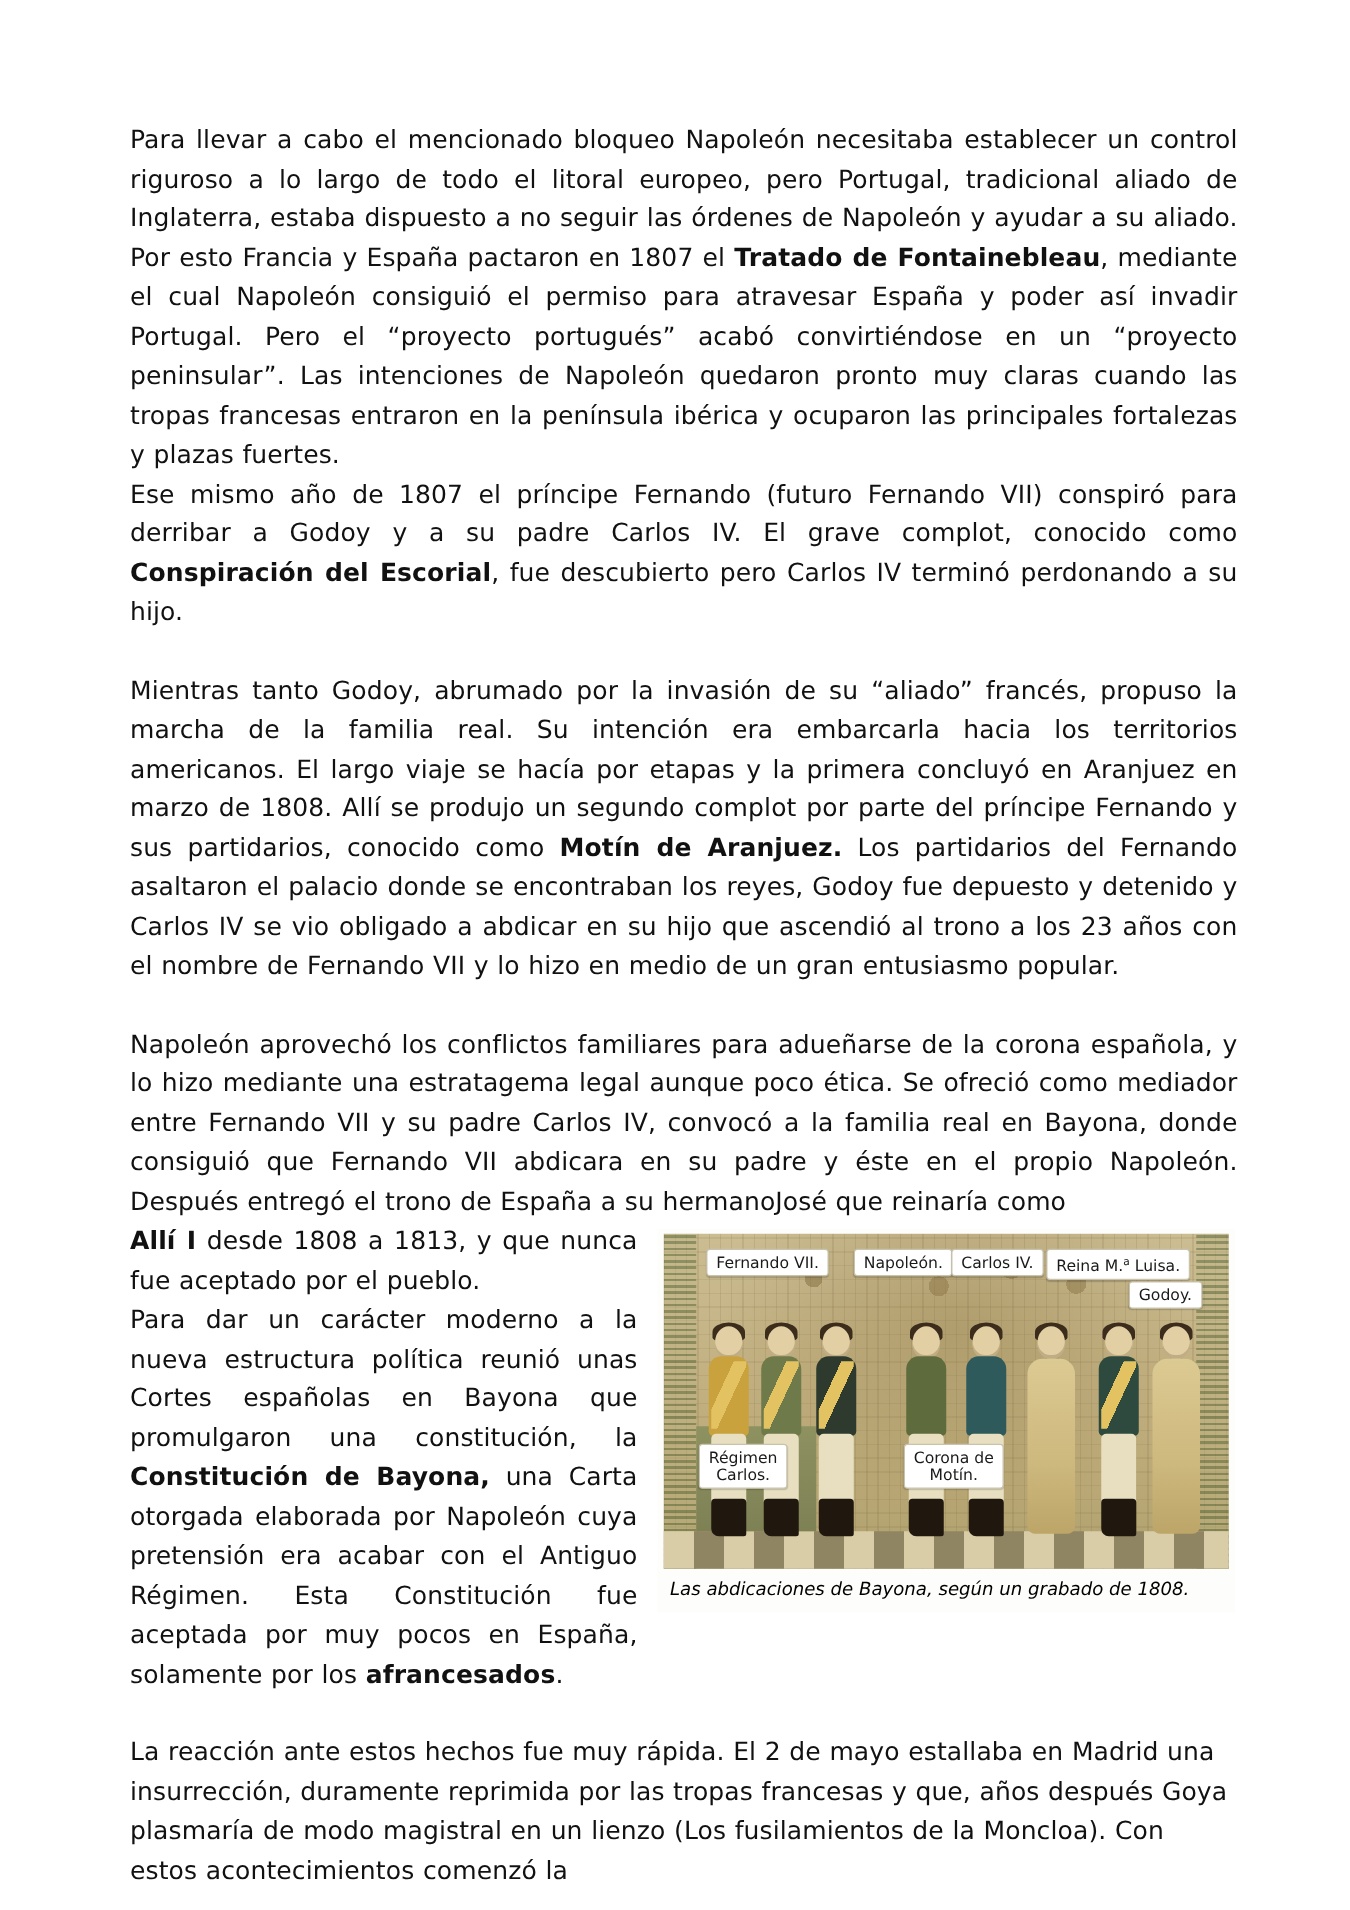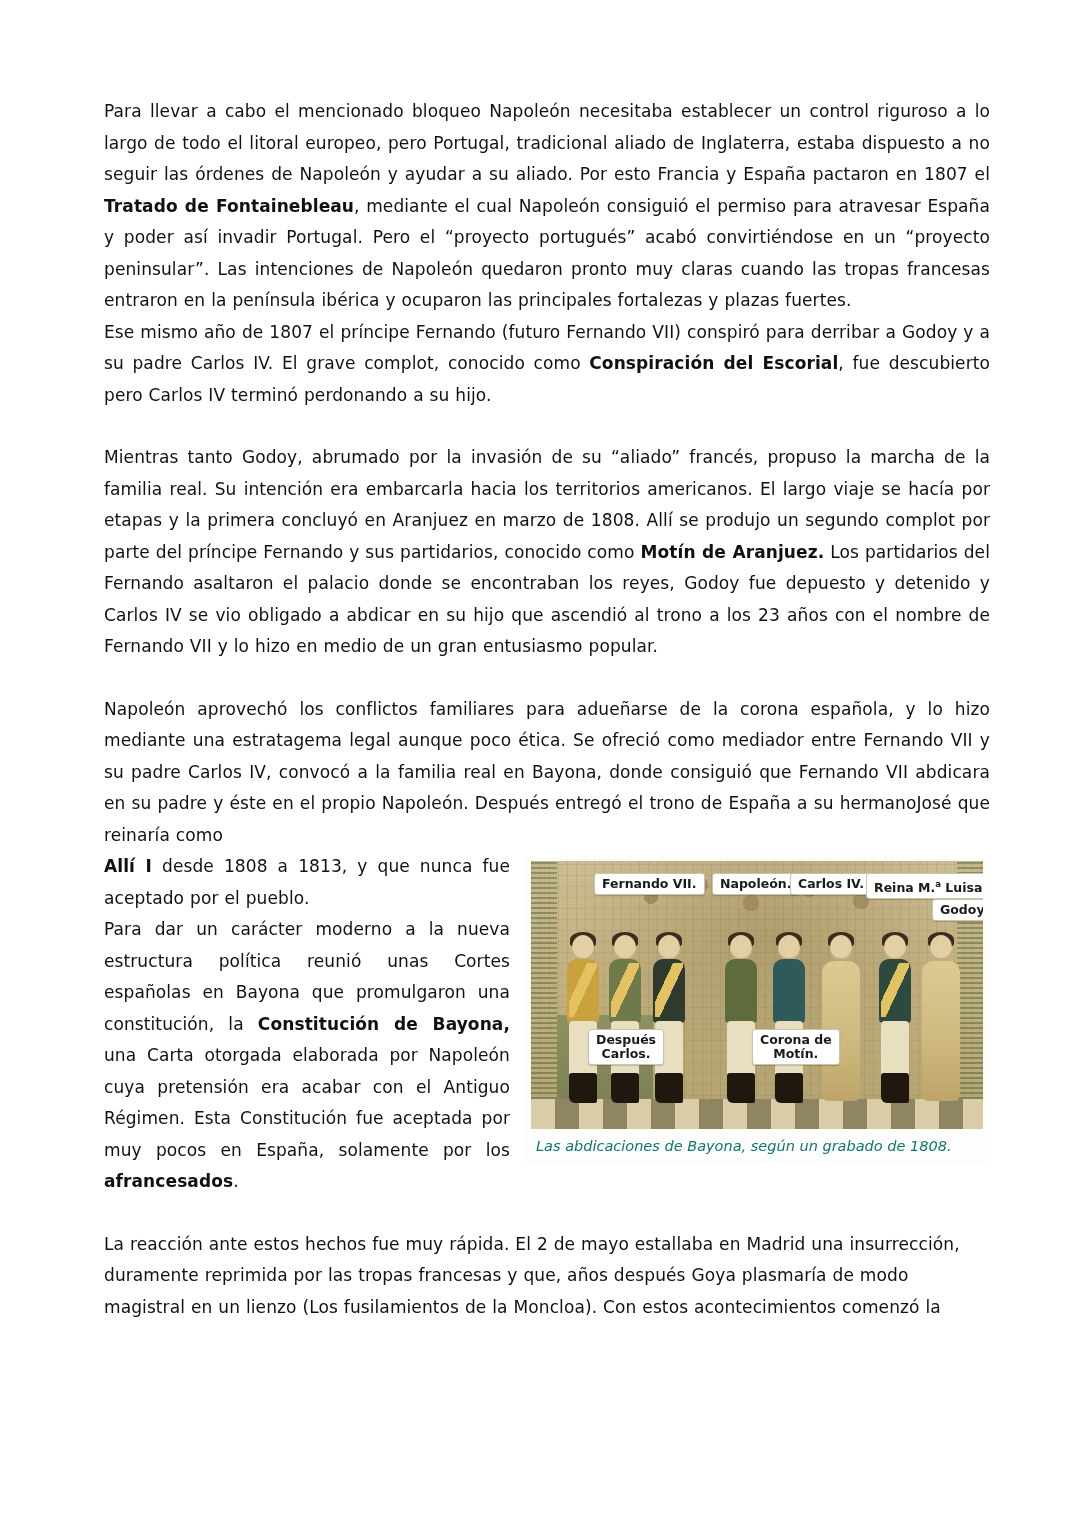--- a/index.html
+++ b/index.html
@@ -26,21 +26,21 @@
   .content {
     position: absolute;
     left: 104px;
     top: 96px;
     width: 886px;
   }
 
   p.body-text {
     margin: 0;
     font-family: "DejaVu Sans", "Liberation Sans", sans-serif;
-    font-size: 17px;
+    font-size: 20px;
     line-height: 31.5px;
     text-align: justify;
     letter-spacing: 0.1px;
     word-spacing: 0.4px;
     color: #111111;
   }
   p.body-text.last-left { text-align: left; }
 
   .gap-sm { height: 31px; }
 
@@ -276,39 +276,38 @@
   .p-gown {
     position: absolute; left: 1px; top: 26px; width: 38px; height: 140px;
     background: linear-gradient(180deg, #dcca93 0%, #cdb87d 60%, #bda568 100%);
     border-radius: 12px 12px 6px 6px;
   }
 
   .fig2-caption {
     font-family: "DejaVu Sans", "Liberation Sans", sans-serif;
     font-style: italic;
     font-size: 14.5px;
-    color: #0f766e;
+    color: #000000;
     padding: 9px 0 10px 10px;
   }
 
   .tag {
     position: absolute;
     background: #ffffff;
     border: 1px solid #c9c3ae;
     border-radius: 3px;
     font-family: "DejaVu Sans", "Liberation Sans", sans-serif;
-    font-weight: 700;
+    font-weight: 400;
     font-size: 12.5px;
     line-height: 14px;
     color: #1a1a1a;
     padding: 3px 7px;
     white-space: nowrap;
     box-shadow: 0 1px 1px rgba(0,0,0,.18);
     text-align: center;
-    margin-left: 29px;
   }
   .tag sup { font-size: 8.5px; vertical-align: super; }
 
   .clearfix::after { content: ""; display: block; clear: both; }
 </style>
 </head>
 <body>
 
 <div class="page">
   <div class="content">
@@ -398,21 +397,21 @@
               <div class="p-head"></div>
               <div class="p-gown"></div>
             </div>
           </div>
 
           <span class="tag" style="left:34px; top:12px;">Fernando VII.</span>
           <span class="tag" style="left:152px; top:12px;">Napoleón.</span>
           <span class="tag" style="left:230px; top:12px;">Carlos IV.</span>
           <span class="tag" style="left:306px; top:12px;"><span>Reina M.</span><sup>a</sup><span> Luisa.</span></span>
           <span class="tag" style="left:372px; top:38px;">Godoy.</span>
-          <span class="tag" style="left:28px; top:168px;"><span>Después</span><br><span>Carlos.</span></span>
+          <span class="tag" style="left:28px; top:168px;"><span>Régimen</span><br><span>Carlos.</span></span>
           <span class="tag" style="left:192px; top:168px;"><span>Corona de</span><br><span>Motín.</span></span>
         </div>
         <figcaption class="fig2-caption">Las abdicaciones de Bayona, según un grabado de 1808.</figcaption>
       </figure>
 
       <p class="body-text"><b>Allí I</b><span> desde 1808 a 1813, y que nunca fue aceptado por  el pueblo.</span></p>
 
       <p class="body-text"><span>Para dar un carácter moderno a la nueva estructura política reunió unas Cortes españolas en Bayona que promulgaron una constitución,  la </span><b>Constitución de Bayona,</b><span> una Carta otorgada elaborada por Napoleón cuya pretensión era acabar con el Antiguo Régimen. Esta Constitución fue aceptada por muy pocos en España, solamente por los </span><b>afrancesados</b><span>.</span></p>
 
     </div>

